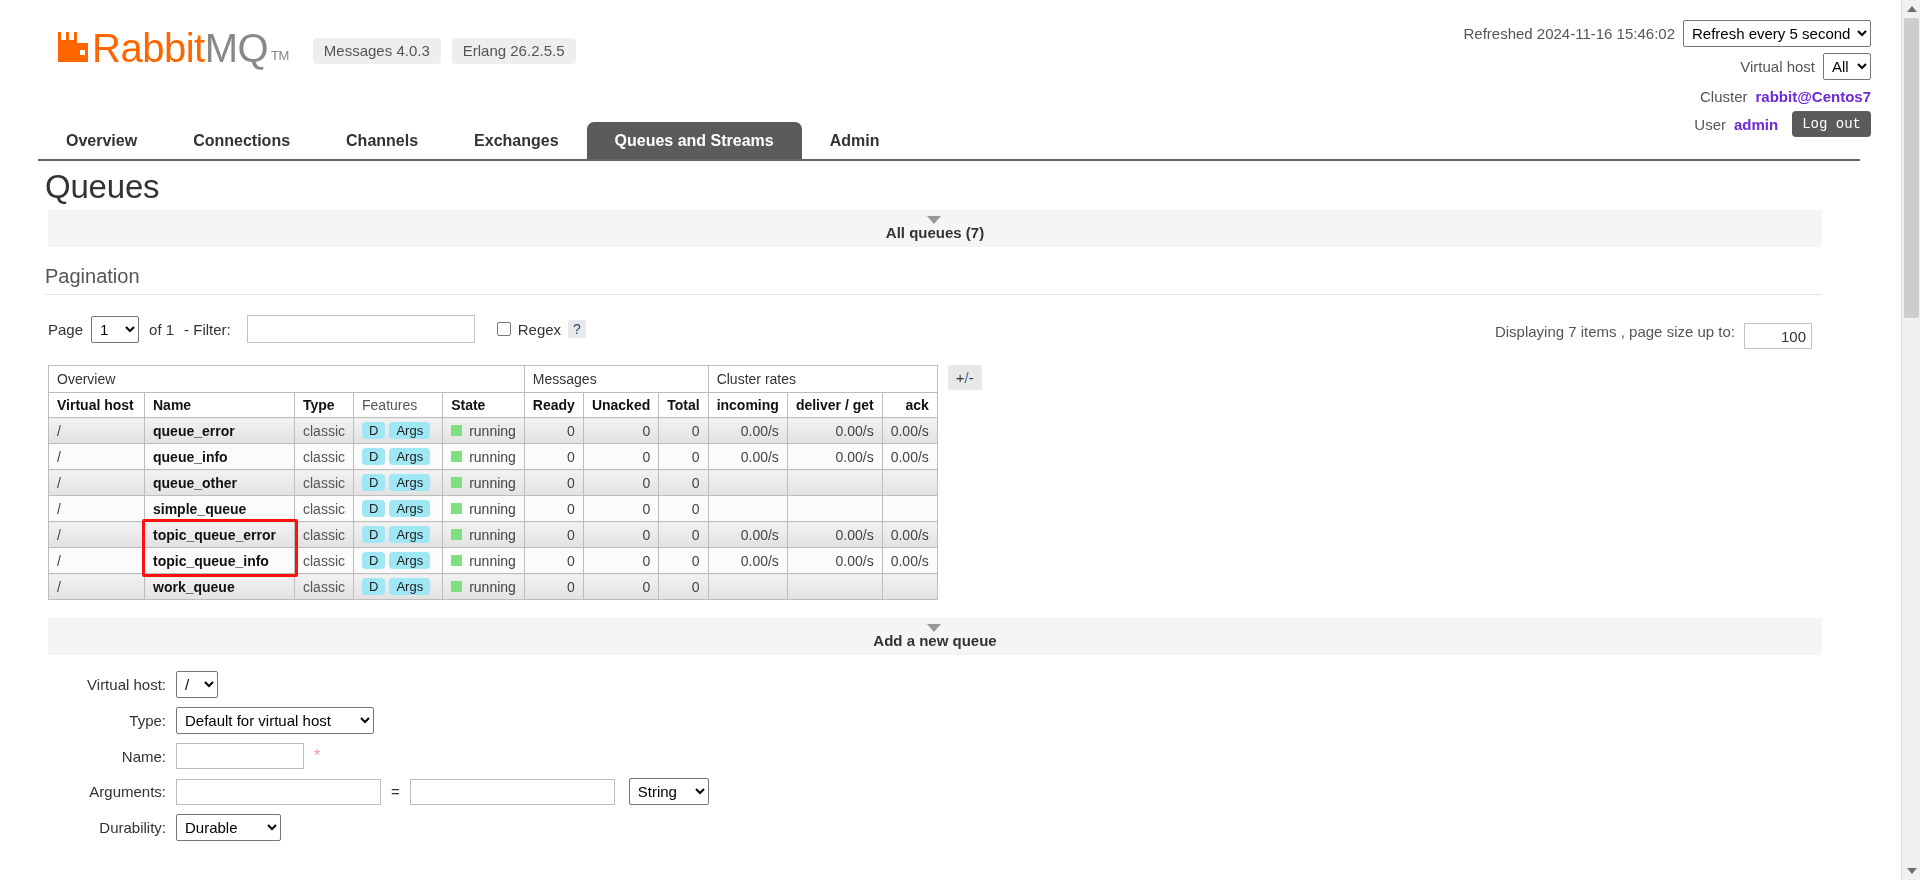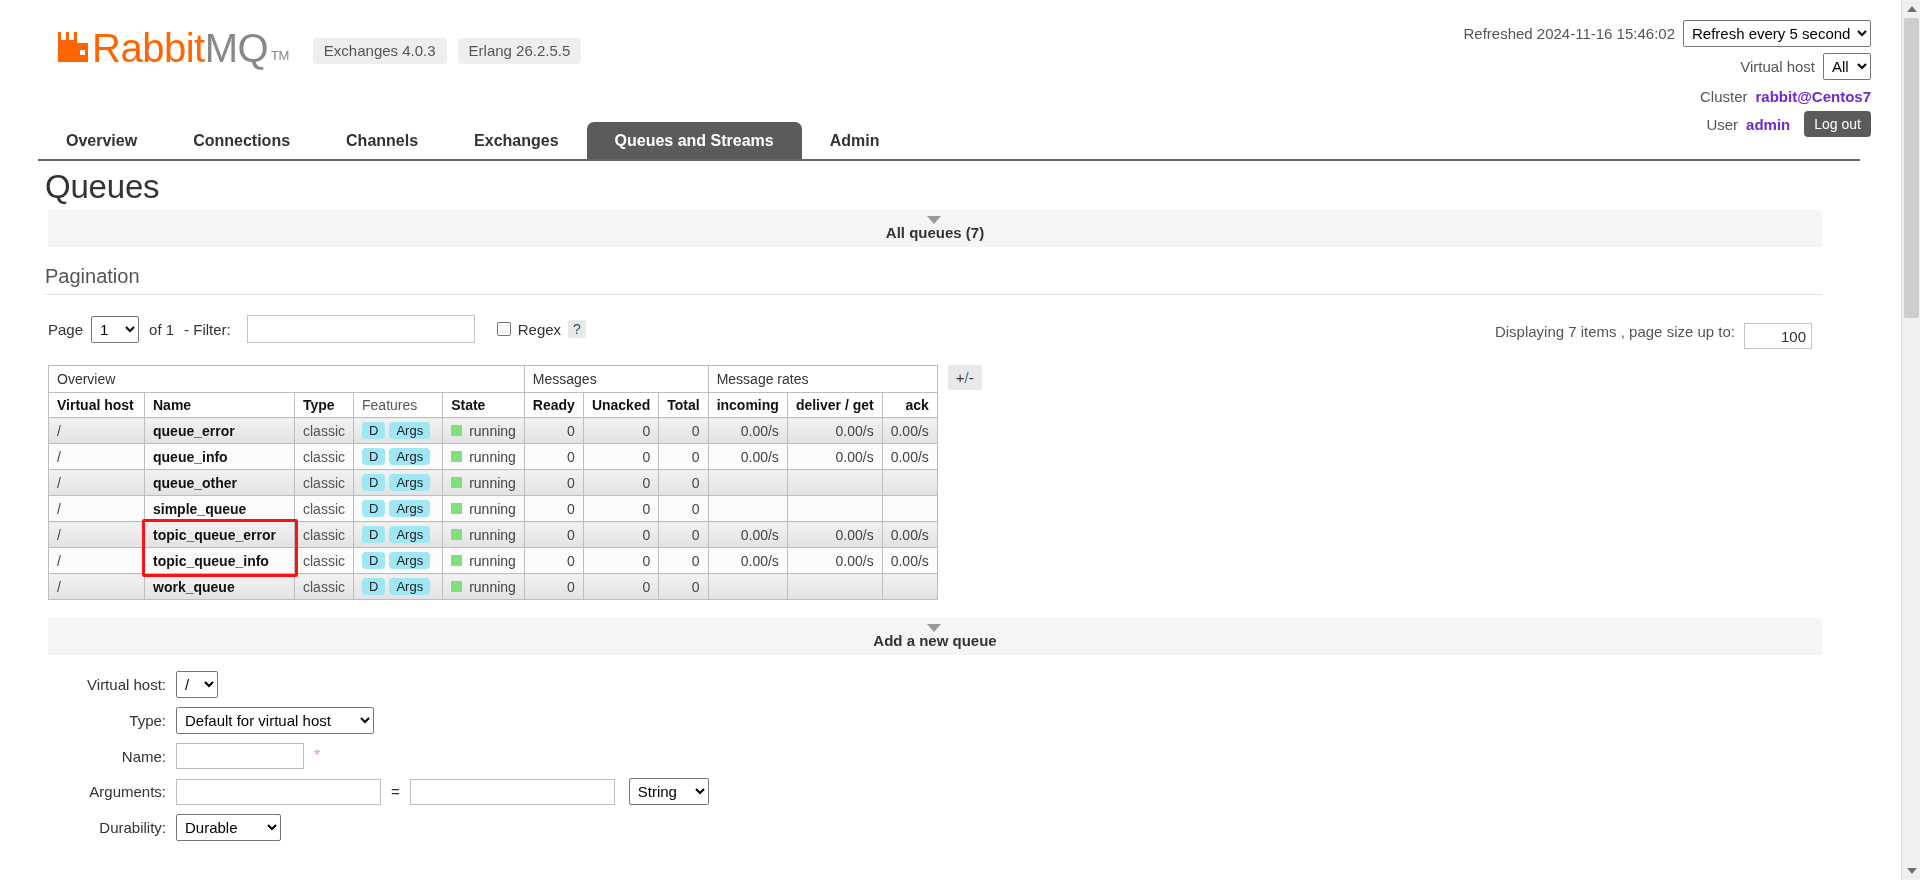--- a/index.html
+++ b/index.html
@@ -133,21 +133,21 @@
     height: 27px;
   }
   .cluster-name, .user-name { font-weight: bold; color: #6d28d9; }
   .logout-btn {
     background: #5b5b5b;
     color: #fff;
     border: none;
     border-radius: 4px;
     padding: 5px 10px;
     font-size: 14px;
-    font-family: Liberation Sans, sans-serif;
+    font-family: Liberation Mono, monospace;
     cursor: pointer;
     margin-left: 6px;
   }
 
   
   .nav {
     position: absolute;
     left: 38px; top: 122px;
     width: 1822px;
     border-bottom: 2px solid #666;
@@ -359,21 +359,21 @@
               <span class="lm-arm"></span>
             <span class="lm-dot"></span>
               <span class="lm-ear1"></span>
               <span class="lm-ear2"></span>
           </span>
           <span class="logo-rabbit">Rabbit</span>
             <span class="logo-mq">MQ</span>
             <span class="logo-tm">TM</span>
         </div>
         <div class="chips">
-          <span class="chip">Exchanges 4.0.3</span>
+          <span class="chip">Messages 4.0.3</span>
           <span class="chip">Erlang 26.2.5.5</span>
         </div>
       </div>
 
       <div class="header-right">
         <div class="hr-line">
           <span class="hr-label">Refreshed 2024-11-16 15:46:02</span>
           <select class="ui-select" style="width:188px">
             <option>Refresh every 5 seconds</option>
           </select>
@@ -436,21 +436,21 @@
           <input class="pagesize-input" type="text" value="100" style="">
         </span>
       </div>
 
       <div class="table-wrap">
         <table class="qtable">
           <thead>
             <tr>
               <th class="group" colspan="5">Overview</th>
               <th class="group" colspan="3">Messages</th>
-              <th class="group" colspan="3">Message rates</th>
+              <th class="group" colspan="3">Cluster rates</th>
             </tr>
             <tr>
               <th class="col">Virtual host</th>
               <th class="col" style="width:150px">Name</th>
               <th class="col">Type</th>
               <th class="col light">Features</th>
               <th class="col">State</th>
               <th class="col num">Ready</th>
               <th class="col num">Unacked</th>
               <th class="col num">Total</th>

